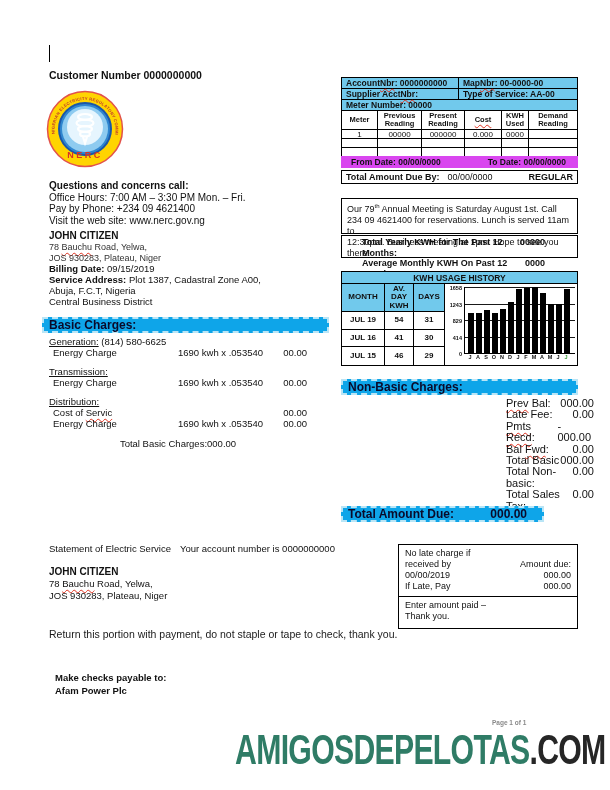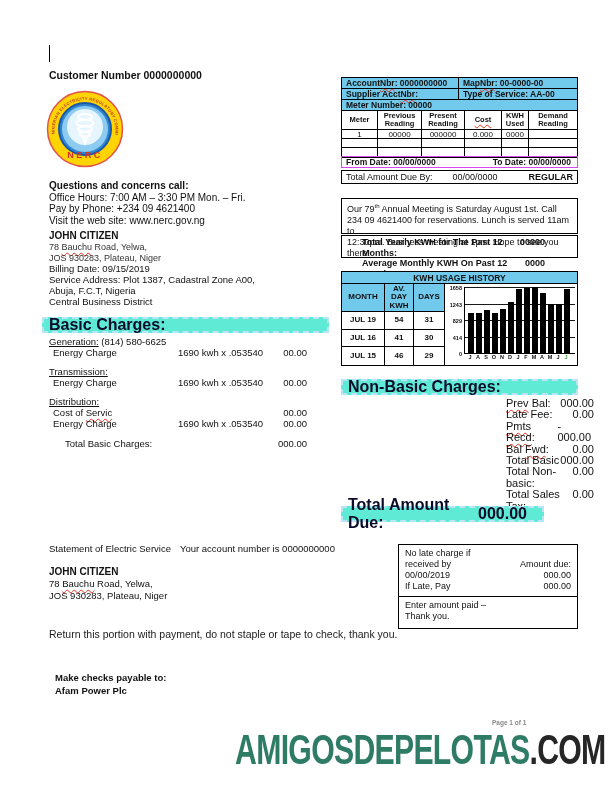--- a/index.html
+++ b/index.html
@@ -2,61 +2,61 @@
 <html><head>
 <meta charset="utf-8">
 <style>
   html,body{margin:0;padding:0;}
   body{
     width:610px;height:790px;position:relative;background:#ffffff;
     font-family:"Liberation Sans","DejaVu Sans",sans-serif;color:#111;
     overflow:hidden;
   }
   .abs{position:absolute;}
-  .b{font-weight:normal;}
+  .b{font-weight:bold;}
   .sp{text-decoration:underline;text-decoration-style:wavy;text-decoration-color:#e0301e;text-decoration-thickness:1px;text-underline-offset:2px;}
   .u{text-decoration:underline;}
   
   .cursor{left:49px;top:45px;width:1px;height:17px;background:#000;}
   
   .cust{left:49px;top:69px;font-size:10.5px;font-weight:bold;}
   .logo{left:46px;top:90px;width:78px;height:78px;}
   .contact{left:49px;top:180px;font-size:10px;line-height:11.5px;}
   .contact .t{font-weight:bold;}
   .recip{left:49px;top:230px;}
   .recip .nm{font-size:10px;font-weight:bold;line-height:12px;}
   .recip .al{font-size:9px;line-height:11px;color:#333;}
   .billing{left:49px;top:263px;font-size:9.5px;line-height:11px;}
   
-  .hl{background:#5eead4;border:2px dashed #b9e5f6;display:flex;align-items:center;
-      font-size:16px;font-weight:bold;color:#0a0a2a;padding:0 5px;box-sizing:border-box;}
+  .hl{background:#0ea5e9;border:2px dashed #b9e5f6;display:flex;align-items:center;
+      font-size:12px;font-weight:bold;color:#0a0a2a;padding:0 5px;box-sizing:border-box;}
   .basic-bar{left:42px;top:317px;width:287px;height:16px;}
   .nonbasic-bar{left:341px;top:379px;width:237px;height:16px;}
   .totaldue-bar{left:341px;top:506px;width:203px;height:16px;justify-content:space-between;}
   
   .basic{left:49px;top:336px;width:258px;font-size:9.5px;line-height:11px;}
   .brow{display:grid;grid-template-columns:129px 102px 1fr;}
   .brow .amt{text-align:right;}
   .sect{margin-top:8px;}
   .basic .first{margin-top:0;}
-  .btotal{display:flex;justify-content:space-between;margin-top:9px;margin-left:16px;}
+  .btotal{display:flex;justify-content:center;margin-top:9px;}
   
   .acct{left:341px;top:77px;width:237px;border:1px solid #000;box-sizing:border-box;font-size:8.5px;font-weight:bold;}
   .bluerow{background:#71c9ec;display:flex;height:10px;align-items:center;border-bottom:1px solid #000;}
   .bluerow .c1{width:117px;padding-left:4px;border-right:1px solid #000;height:100%;display:flex;align-items:center;box-sizing:border-box;}
   .bluerow .c2{flex:1;padding-left:4px;display:flex;align-items:center;height:100%;}
   .bluerow.full .c1{border-right:none;width:auto;}
   .mgrid{display:grid;grid-template-columns:36px 44px 43px 37px 27px 1fr;}
   .mcell{border-right:1px solid #000;border-bottom:1px solid #000;text-align:center;
          display:flex;align-items:center;justify-content:center;box-sizing:border-box;}
   .mcell:nth-child(6n){border-right:none;}
   .mhead{height:19px;font-size:7.5px;font-weight:bold;line-height:8px;white-space:pre-line;}
   .mdata{height:9px;font-size:8px;font-weight:normal;}
   .mgrid .lastrow{border-bottom:none;}
-  .fromto{left:341px;top:156px;width:237px;height:12px;border:1px solid #d946ef;box-sizing:border-box;
+  .fromto{left:341px;top:156px;width:237px;height:12px;border:6px solid #d946ef;box-sizing:border-box;
           display:flex;align-items:center;font-size:8.5px;font-weight:bold;padding:0 4px;}
   .fromto .to{margin-left:auto;margin-right:2px;}
   .dueby{left:341px;top:170px;width:237px;height:14px;border:1px solid #000;box-sizing:border-box;
          display:flex;align-items:center;font-size:9px;padding:0 4px;}
   .dueby .tag{margin-left:auto;font-weight:bold;}
   
   .notice{left:341px;top:198px;width:237px;height:36px;border:1px solid #000;box-sizing:border-box;
           font-size:9px;line-height:11px;padding:2px 5px;}
   .ksum{left:341px;top:235px;width:237px;height:23px;border:1px solid #000;box-sizing:border-box;
         font-size:9px;font-weight:bold;line-height:10.5px;padding:1px 20px;}
@@ -245,21 +245,21 @@
     </div>
 </div>
 
 <div class="abs fromto">
   <span>From Date: 00/00/0000</span>
   <span class="to">To Date: 00/00/0000</span>
 </div>
 
 <div class="abs dueby">
   <span class="b">Total Amount Due By:</span>
-  <span style="margin-left:20px;">00/00/0000</span>
+  <span style="margin-left:8px;">00/00/0000</span>
   <span class="tag">REGULAR</span>
 </div>
 
 <div class="abs notice">
   <div><span>Our 79</span><sup style="font-size:6px;">th</sup><span> Annual Meeting is Saturday August 1st. Call</span></div>
   <div>234 09 4621400 for reservations. Lunch is served 11am to</div>
   <div>12:30pm. Business meeting at 1pm. Hope to see you there!</div>
 </div>
 
 <div class="abs ksum">

